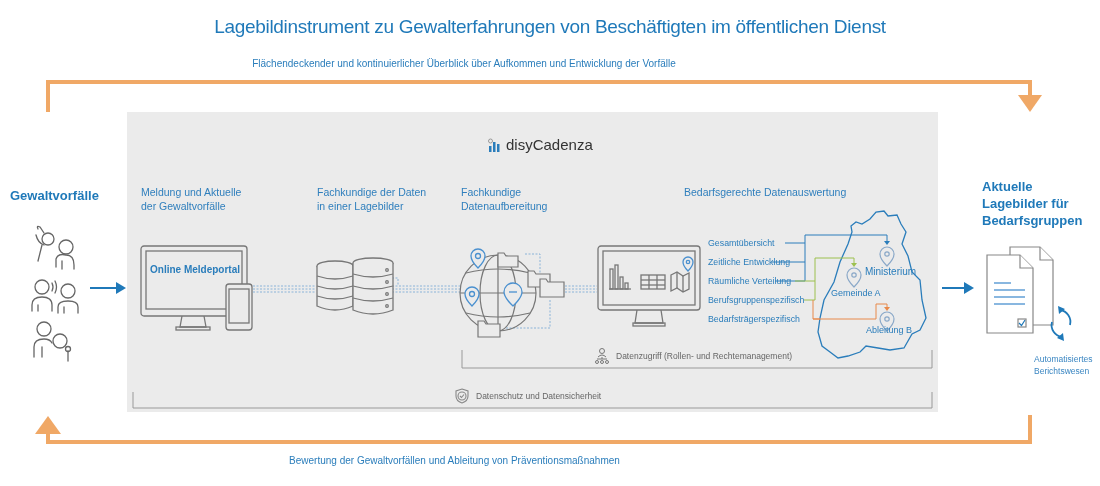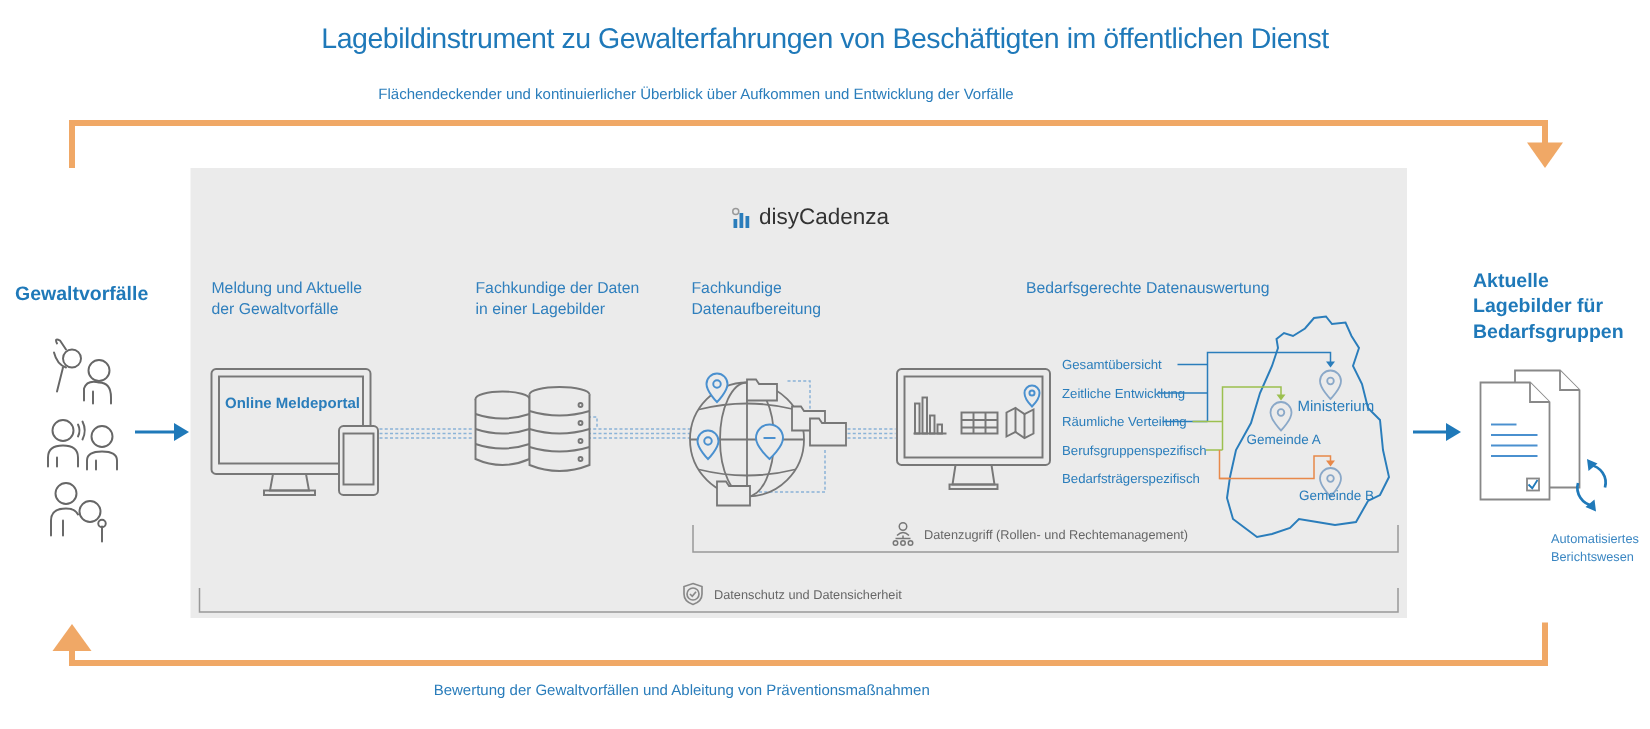--- a/index.html
+++ b/index.html
@@ -251,21 +251,21 @@
     <path d="M887 247 a7 7 0 0 1 7 7 c0 5 -7 12 -7 12 c0 0 -7 -7 -7 -12 a7 7 0 0 1 7 -7z"></path>
       <circle cx="887" cy="254" r="2.2"></circle>
     <path d="M854 268 a7 7 0 0 1 7 7 c0 5 -7 12 -7 12 c0 0 -7 -7 -7 -12 a7 7 0 0 1 7 -7z"></path>
       <circle cx="854" cy="275" r="2.2"></circle>
     <path d="M887 312 a7 7 0 0 1 7 7 c0 5 -7 12 -7 12 c0 0 -7 -7 -7 -12 a7 7 0 0 1 7 -7z"></path>
       <circle cx="887" cy="319" r="2.2"></circle>
   </g>
 </svg>
 <div class="abs" style="left:865px;top:266px;color:#2a7dbb;font-size:10px;">Ministerium</div>
 <div class="abs" style="left:831px;top:288px;color:#2a7dbb;font-size:9px;">Gemeinde A</div>
-<div class="abs" style="left:866px;top:325px;color:#2a7dbb;font-size:9px;">Gemeinde B</div>
+<div class="abs" style="left:866px;top:325px;color:#2a7dbb;font-size:9px;">Ableitung B</div>
 
 <svg class="abs" style="left:0;top:0" width="1100" height="486">
   <polyline points="462,350 462,368 932,368 932,350" fill="none" stroke="#999" stroke-width="1"></polyline>
   <polyline points="133,392 133,408 932,408 932,392" fill="none" stroke="#999" stroke-width="1"></polyline>
 </svg>
 <div class="abs grey-text" style="left:594px;top:348px;display:flex;align-items:center;gap:6px;">
   <svg width="16" height="16">
     <g fill="none" stroke="#777" stroke-width="1">
         <circle cx="8" cy="3" r="2.5"></circle>
         <path d="M4 9 Q8 5 12 9"></path>

